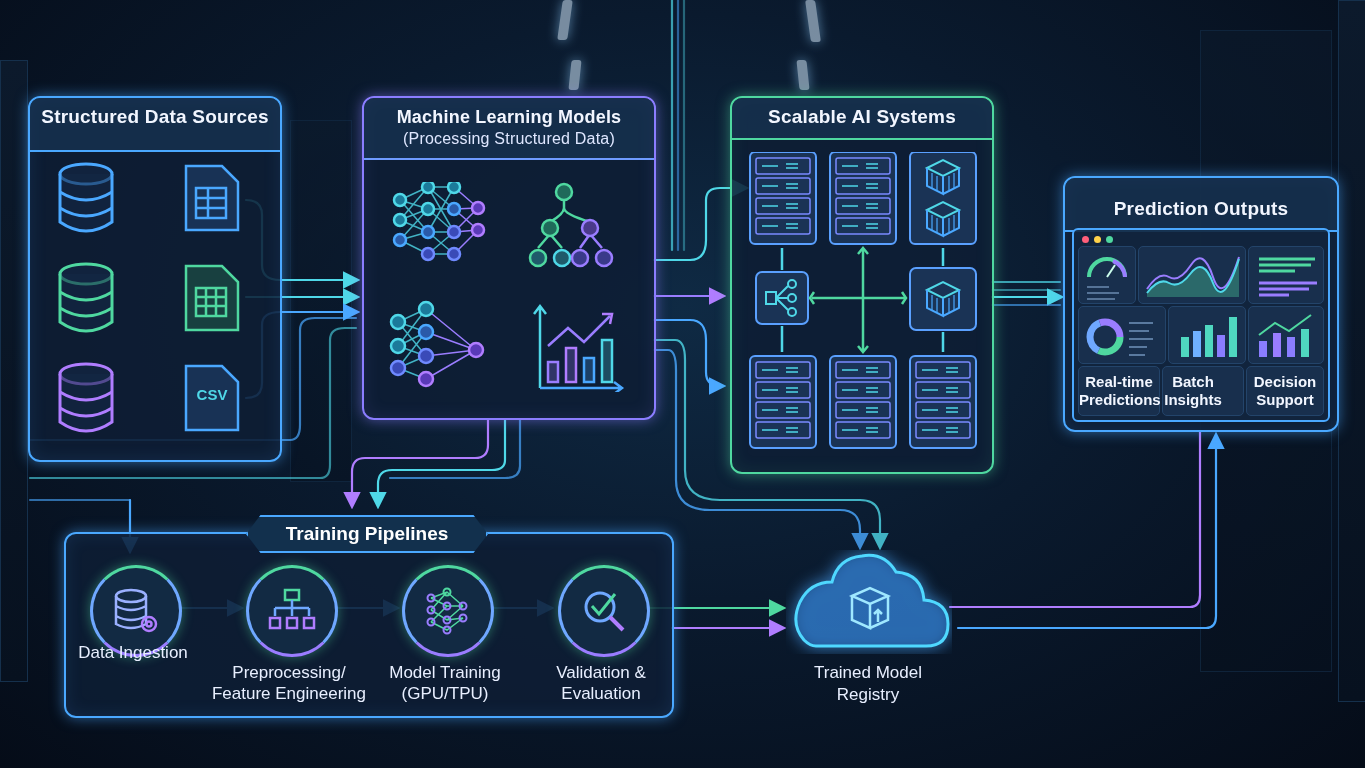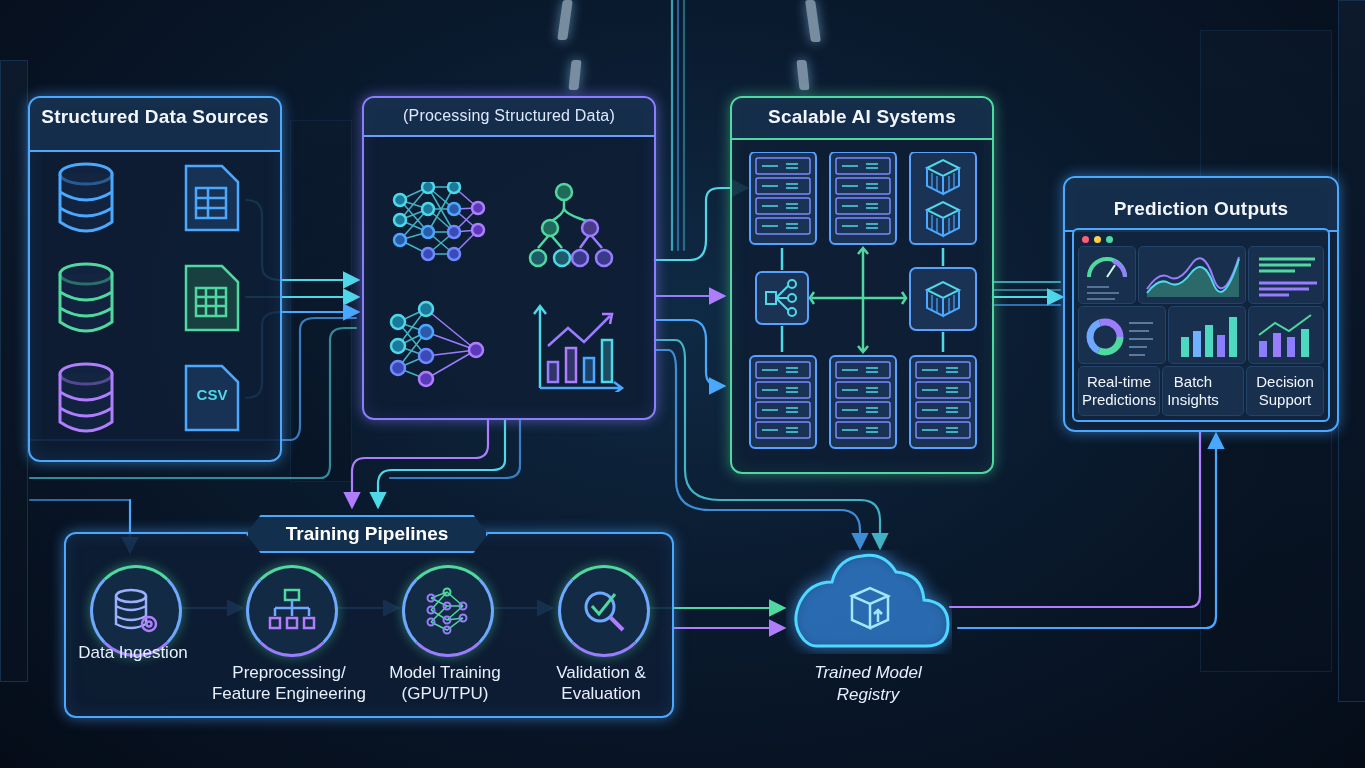--- a/index.html
+++ b/index.html
@@ -48,27 +48,27 @@
     border:3px solid; border-color:#4fd8a0 #6fa8ff #9a7dff #6fa8ff;
     background: rgba(20,45,70,.85);
     box-shadow:0 0 12px rgba(79,216,160,.45);
     display:flex; align-items:center; justify-content:center;
   }
   .stage-label {
     position:absolute; text-align:center; font-size:17px; color:#e8efff; line-height:21px; width:170px;
   }
   .dash {
     position:absolute; left:1072px; top:228px; width:254px; height:190px;
-    border:2px solid #4aa8ff; border-radius:6px; background:rgba(18,38,62,.9);
+    border:2px solid #4aa8ff; border-radius:6px; background:rgba(18,38,62,.9);font-weight:bold;
   }
   .dash-dots { position:absolute; left:8px; top:6px; display:flex; gap:5px; }
   .dot { width:7px; height:7px; border-radius:50%; }
   .tile { position:absolute; background:#182f4d; border-radius:5px; border:1px solid #23446a; }
   .tile-label { position:absolute; text-align:center; font-size:15px; line-height:18px; color:#f2f6ff; }
-  .cloud-label { position:absolute; left:790px; top:662px; width:156px; text-align:center; font-size:17px; line-height:22px; color:#e8efff;font-style:italic; }
+  .cloud-label { position:absolute; left:790px; top:662px; width:156px; text-align:center; font-size:17px; line-height:22px; color:#e8efff; }
   svg.wires { position:absolute; left:0; top:0; }
 </style>
 </head>
 <body>
 
 <div class="bg-layer">
   <div class="rack" style="left:0;top:60px;width:26px;height:620px;"></div>
   <div class="rack" style="left:1338px;top:0;width:27px;height:700px;"></div>
   <div class="rack" style="left:1200px;top:30px;width:130px;height:640px;opacity:.6"></div>
   <div class="rack" style="left:290px;top:120px;width:60px;height:360px;opacity:.5"></div>
@@ -172,20 +172,21 @@
       </g>
     <g stroke="#4aa8ff" transform="translate(0,200)">
         <path d="M2,2 H38 L54,18 V66 H2 Z"></path>
       </g>
   </g>
 </svg>
 <div class="icon-abs" style="left:184px;top:386px;width:56px;text-align:center;font-weight:bold;font-size:15px;color:#4fd8e8">CSV</div>
 
 <div class="panel p-ml">
   <div class="panel-header">
+    <div>Machine Learning Models</div>
     <div class="sub">(Processing Structured Data)</div>
   </div>
 </div>
 <svg class="icon-abs" style="left:388px;top:182px" width="250" height="210">
   <g stroke-width="1.5" fill="none">
 
     <g>
       <g stroke="#4fd8e8" opacity=".8">
         <path d="M12,18 L40,5 M12,18 L40,27 M12,38 L40,27 M12,38 L40,50 M12,58 L40,50 M12,58 L40,72 M12,18 L40,50 M12,38 L40,5 M12,58 L40,27"></path>
         <path d="M40,5 L66,5 M40,5 L66,27 M40,27 L66,27 M40,27 L66,50 M40,50 L66,50 M40,50 L66,72 M40,72 L66,72 M40,72 L66,50 M40,5 L66,50 M40,50 L66,5"></path>

